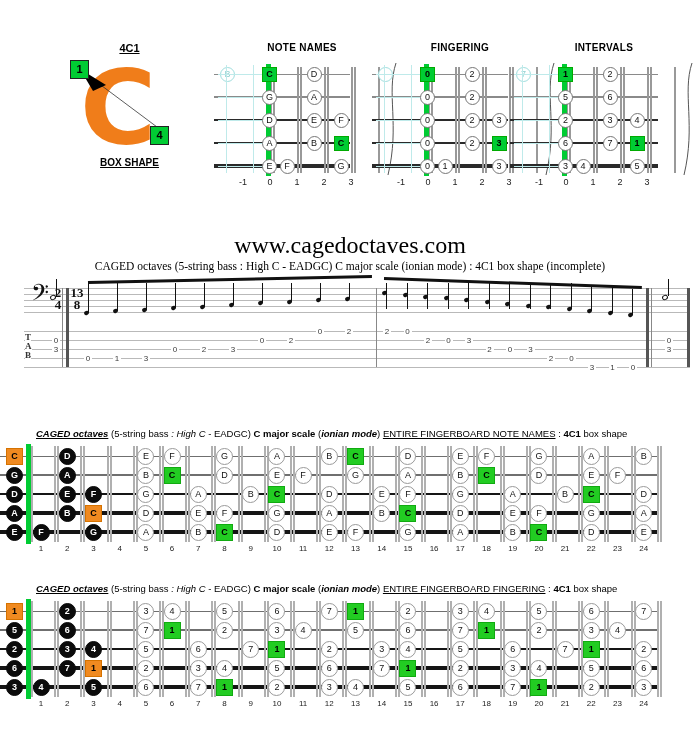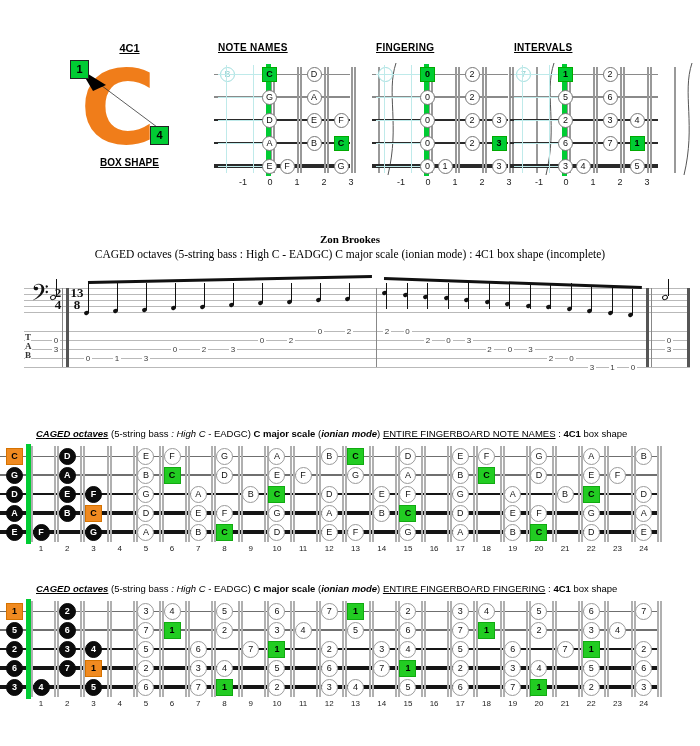--- a/index.html
+++ b/index.html
@@ -42,23 +42,23 @@
   }
   #logo-box-shape {
     position:absolute; left:0; top:115px; width:135px;
     text-align:center; font-size:10px; font-weight:bold; color:#000;
     text-decoration:underline;
   }
 
   
   .boxdiag { position:absolute; top:42px; height:135px; }
   .boxdiag .bd-title {
-    position:absolute; left:4px; top:0; width:100%;
-    font-size:10px; font-weight:bold; color:#000;
-    text-decoration:underline; letter-spacing:.3px;
+    position:absolute; left:13px; top:0; width:100%;
+    text-align:center; font-size:10px; font-weight:bold; color:#000;
+    letter-spacing:.3px;
   }
   .bd-grid { position:absolute; left:0; top:17px; }
   
   .bd-string { position:absolute; left:0; background:#555; }
   
   .bd-fret { position:absolute; top:0; width:2px; background:#999; }
   .bd-nut  { position:absolute; top:0; width:5px; background:#00CC33; }
   .bd-fretnum {
     position:absolute; font-size:9px; color:#222; text-align:center;
     width:14px;
@@ -309,21 +309,21 @@
           <div class="bd-fretnum" style="left: 49px; top: 118px;">0</div>
           <div class="bd-fretnum" style="left: 76px; top: 118px;">1</div>
           <div class="bd-fretnum" style="left: 103px; top: 118px;">2</div>
           <div class="bd-fretnum" style="left: 130px; top: 118px;">3</div>
         </div>
       </div>
     </div>
 </div>
 
 <div id="title-block">
-  <div id="author">Zon Brookes</div>
+  <div id="site-title">www.cagedoctaves.com</div>
   <div id="subtitle">CAGED octaves (5-string bass : High C - EADGC) C major scale (ionian mode) : 4C1 box shape (incomplete)</div>
 </div>
 
 <div id="notation">
   <div id="elbs" style="left:12px; top:355px;">el.bs.</div>
   <div id="notation-host">
       <div class="staffline" style="left: 24px; top: 5px; width: 666px;"></div>
       <div class="staffline" style="left: 24px; top: 11px; width: 666px;"></div>
       <div class="staffline" style="left: 24px; top: 17px; width: 666px;"></div>
       <div class="staffline" style="left: 24px; top: 23px; width: 666px;"></div>

